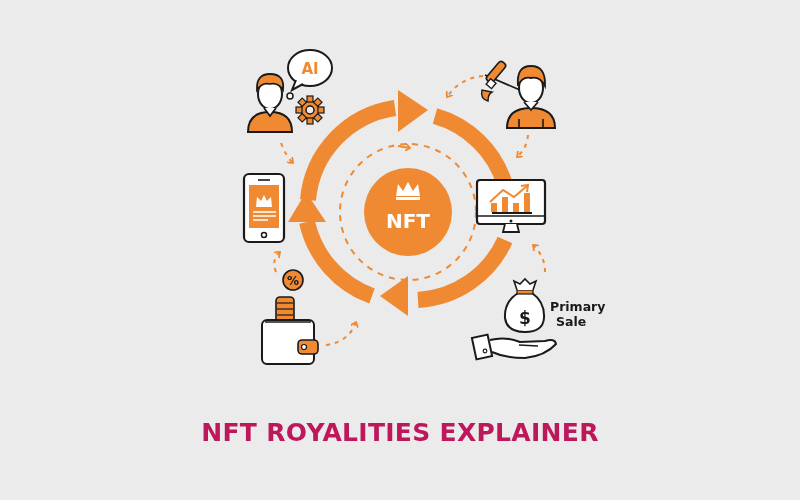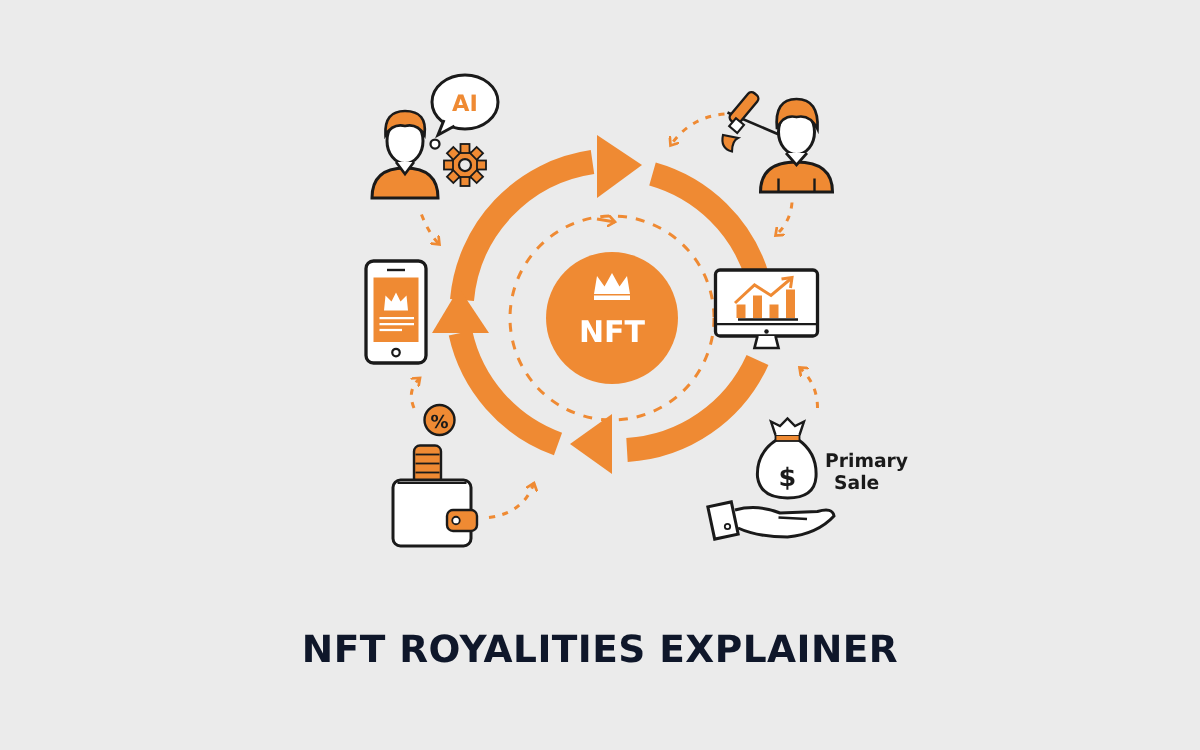--- a/index.html
+++ b/index.html
@@ -8,21 +8,21 @@
       background: #ebebeb;
       font-family: "DejaVu Sans", sans-serif;
       position: relative;
     }
     #diagram { position: absolute; left: 0; top: 0; width: 800px; height: 500px; }
     .title {
       position: absolute; left: 0; width: 800px; top: 418px;
       text-align: center;
       font-family: "DejaVu Sans", sans-serif;
       font-weight: bold; font-size: 25px; letter-spacing: 0.3px;
-      color: #0f172a;
+      color: #be185d;
     }
     .svg-text-nft { font-family: "DejaVu Sans", sans-serif; font-weight: bold; }
     .svg-text-label { font-family: "DejaVu Sans", sans-serif; font-weight: bold; }
   </style>
 </head>
 <body>
 
 <svg id="diagram" width="800" height="500" viewBox="0 0 800 500" xmlns="http://www.w3.org/2000/svg">
   <defs>
     <marker id="dashHead" markerWidth="8" markerHeight="8" refX="5" refY="4" orient="auto" markerUnits="userSpaceOnUse">

